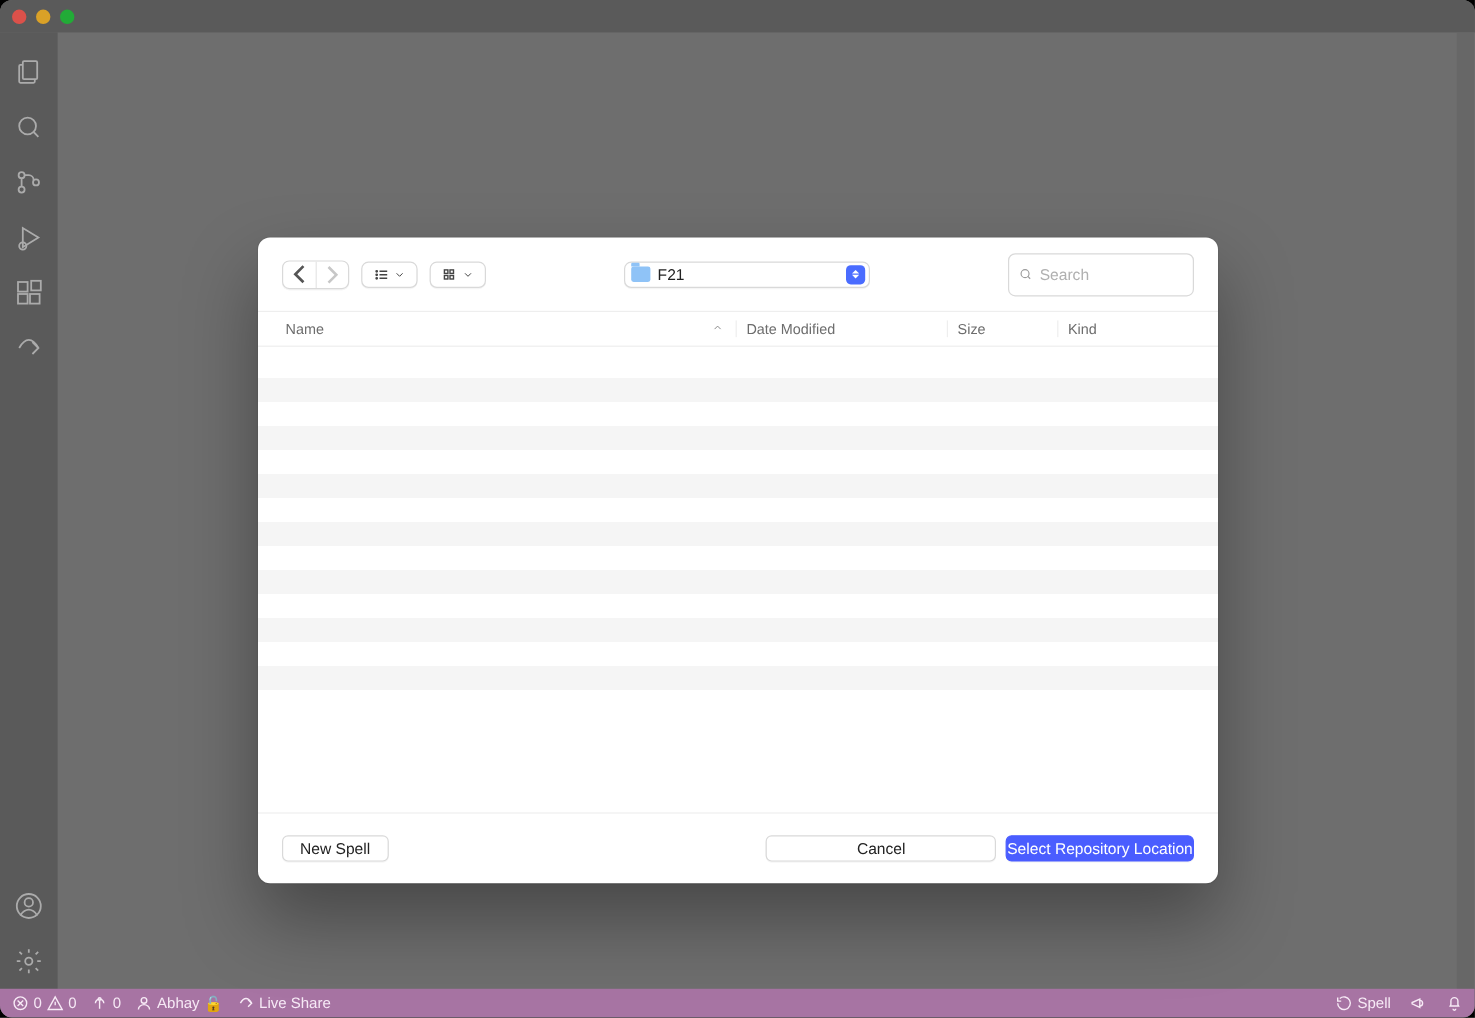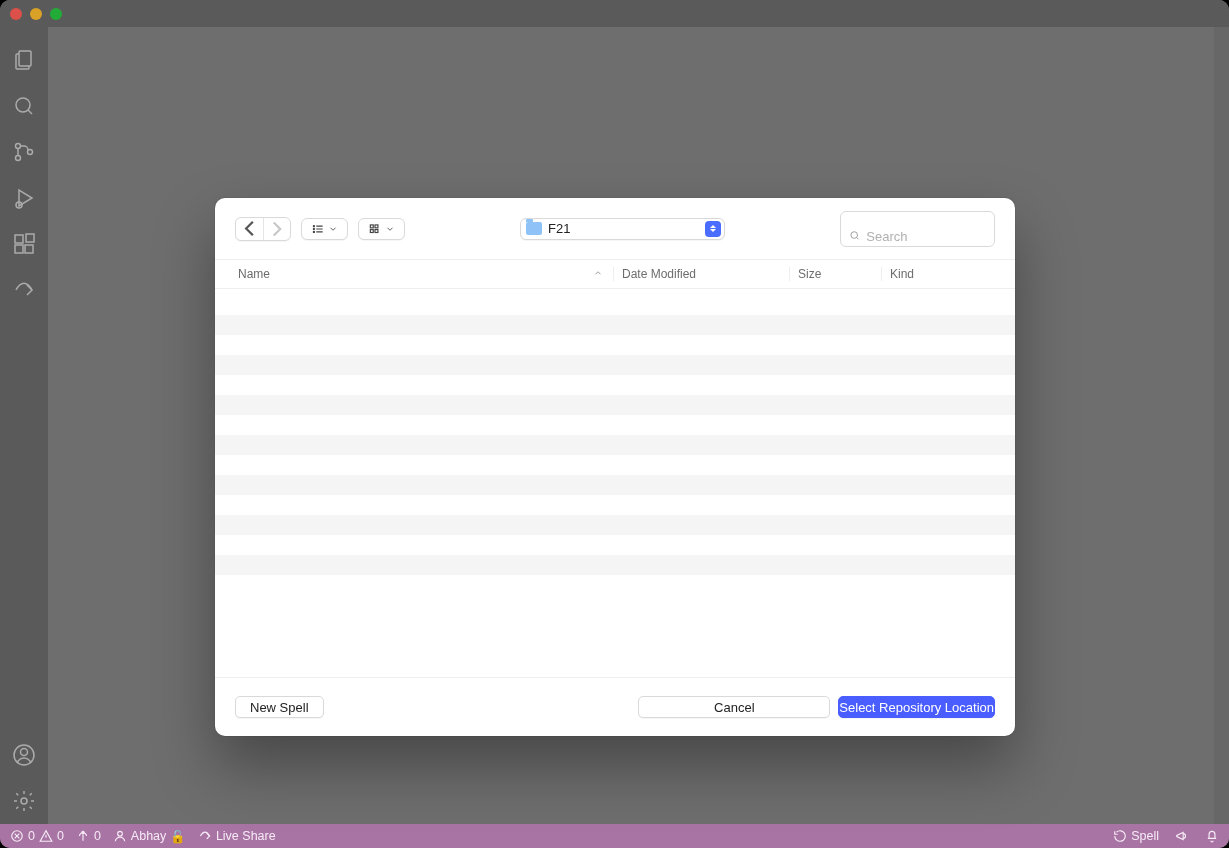--- a/index.html
+++ b/index.html
@@ -105,21 +105,21 @@
   .path-picker .updown {
     margin-left:auto; width:16px; height:16px; background:#4a6cff; border-radius:4px;
     display:flex; flex-direction:column; align-items:center; justify-content:center;
   }
   .path-picker .updown::before,
   .path-picker .updown::after { content:""; width:0; height:0; border-left:3px solid transparent; border-right:3px solid transparent; }
   .path-picker .updown::before { border-bottom:3px solid #fff; margin-bottom:1px; }
   .path-picker .updown::after  { border-top:3px solid #fff; }
 
   .search {
-    display: flex; align-items: flex-start;
+    display: flex; align-items: center;
     height: 22px; width: 155px;
     border: 1px solid #d9d9d9; border-radius: 6px; background: #fff;
     padding: 17px 8px; color: #9a9a9a; font-size: 13px;
   }
   .search svg { width: 13px; height: 13px; margin-right: 6px; }
   .search input { border: none; outline: none; width: 100%; font-size: 13px; background: transparent; }
   .search input::placeholder { color: #b0b0b0; }
 
   .dlg-headers {
     height: 29px; display: flex; align-items: center;

